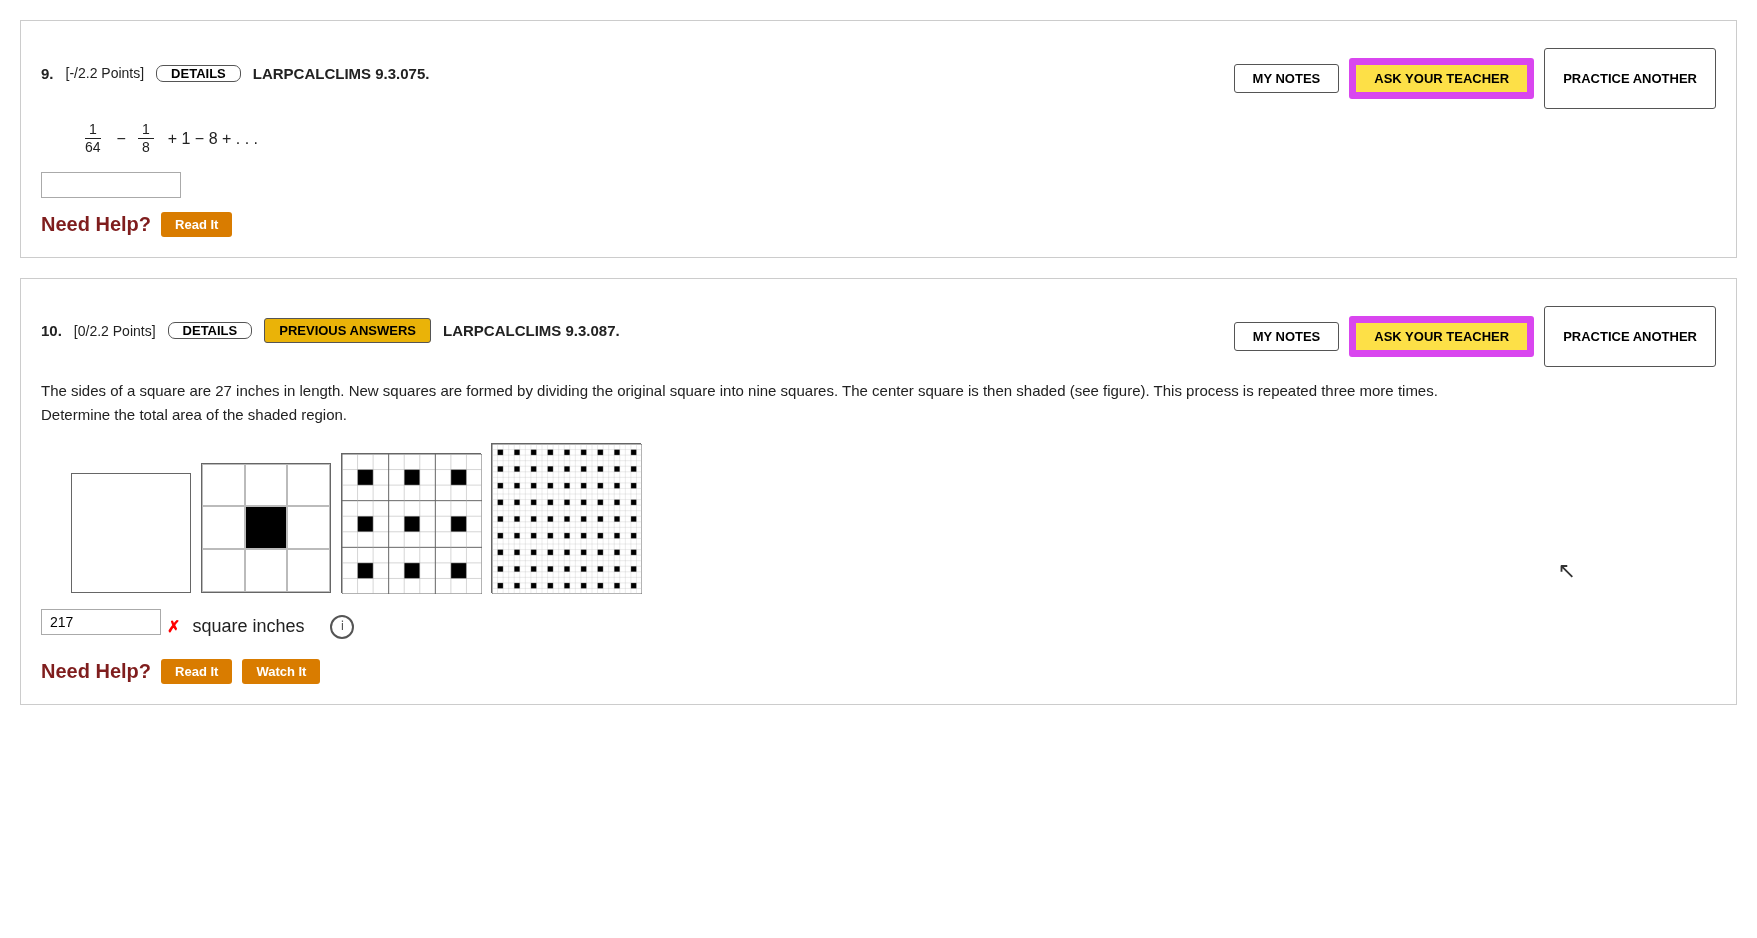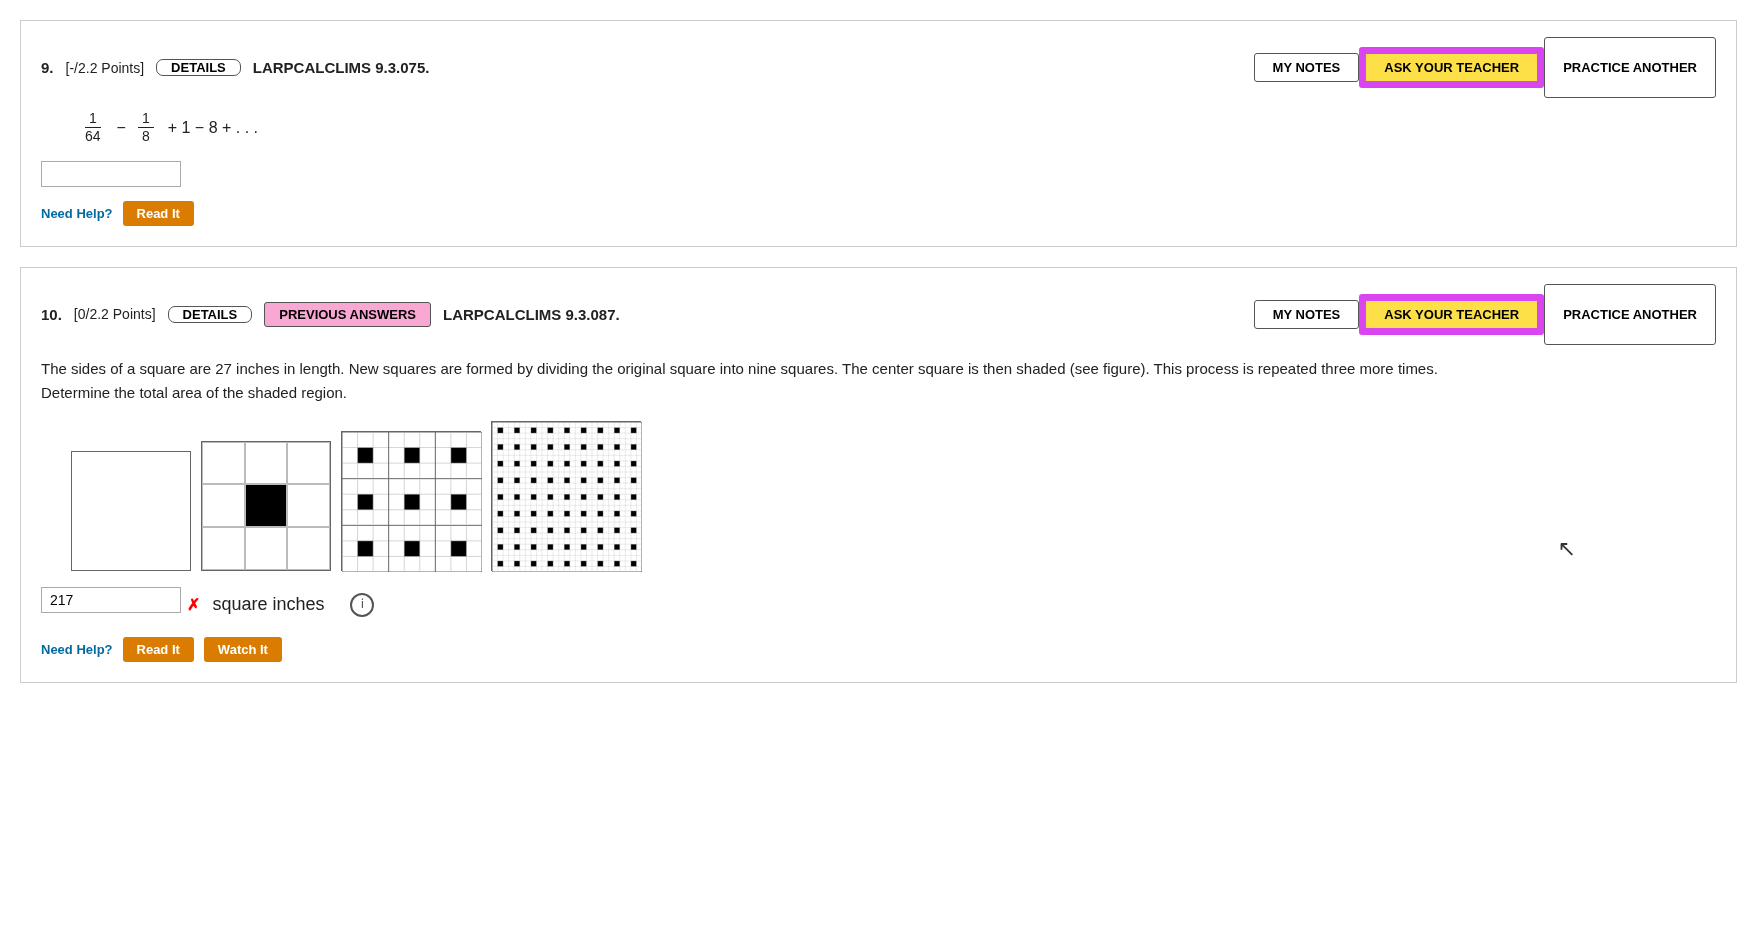--- a/index.html
+++ b/index.html
@@ -37,36 +37,38 @@
       border: 1px solid #555;
       background: #fff;
       padding: 0 14px;
       font-size: 13px;
       font-weight: bold;
       cursor: pointer;
       border-radius: 7px;
     }
     .btn-prev-answers {
       border: 1px solid #555;
-      background: #f9a8d4;
+      background: #eab308;
       padding: 4px 14px;
       font-size: 13px;
       font-weight: bold;
       cursor: pointer;
       border-radius: 3px;
     }
     .problem-id {
       font-size: 15px;
       font-weight: bold;
       margin-right: auto;
     }
     .header-buttons {
       display: flex;
+      gap: 10px;
       margin-left: auto;
       align-items: center;
+      margin-top: 11px;
     }
     .btn-my-notes {
       border: 1px solid #555;
       background: #fff;
       padding: 6px 18px;
       font-size: 13px;
       font-weight: bold;
       cursor: pointer;
       border-radius: 3px;
     }
@@ -119,34 +121,34 @@
       border: 1px solid #aaa;
       padding: 4px 8px;
       width: 140px;
       font-size: 14px;
       margin-bottom: 10px;
       display: block;
     }
     .answer-input-wrong {
       border: 1px solid #aaa;
       padding: 4px 8px;
-      width: 140px;
+      width: 120px;
       font-size: 14px;
       margin-bottom: 10px;
       display: inline-block;
     }
     .need-help-row {
       display: flex;
       align-items: center;
       gap: 10px;
       margin-top: 14px;
     }
     .need-help-label {
-      color: #0369a1;
-      font-size: 13px;
+      color: #7f1d1d;
+      font-size: 20px;
       font-weight: bold;
       text-align: right;
     }
     .btn-read-it {
       background: #d97c00;
       color: #fff;
       border: none;
       padding: 5px 14px;
       font-size: 13px;
       font-weight: bold;

